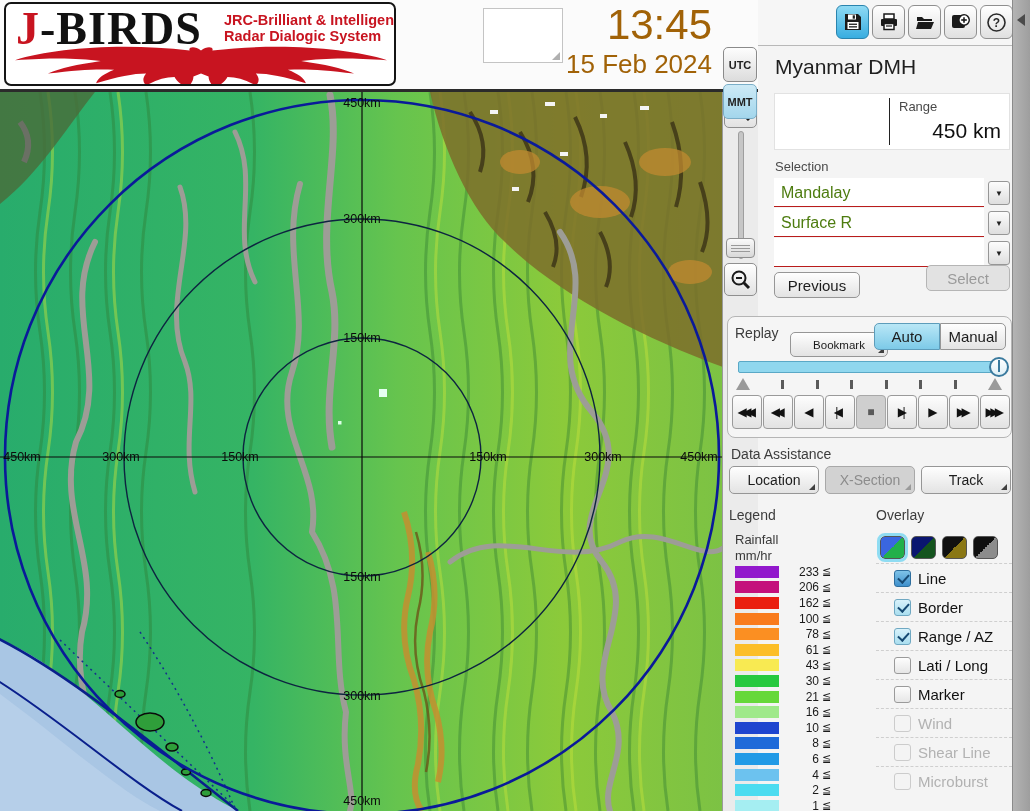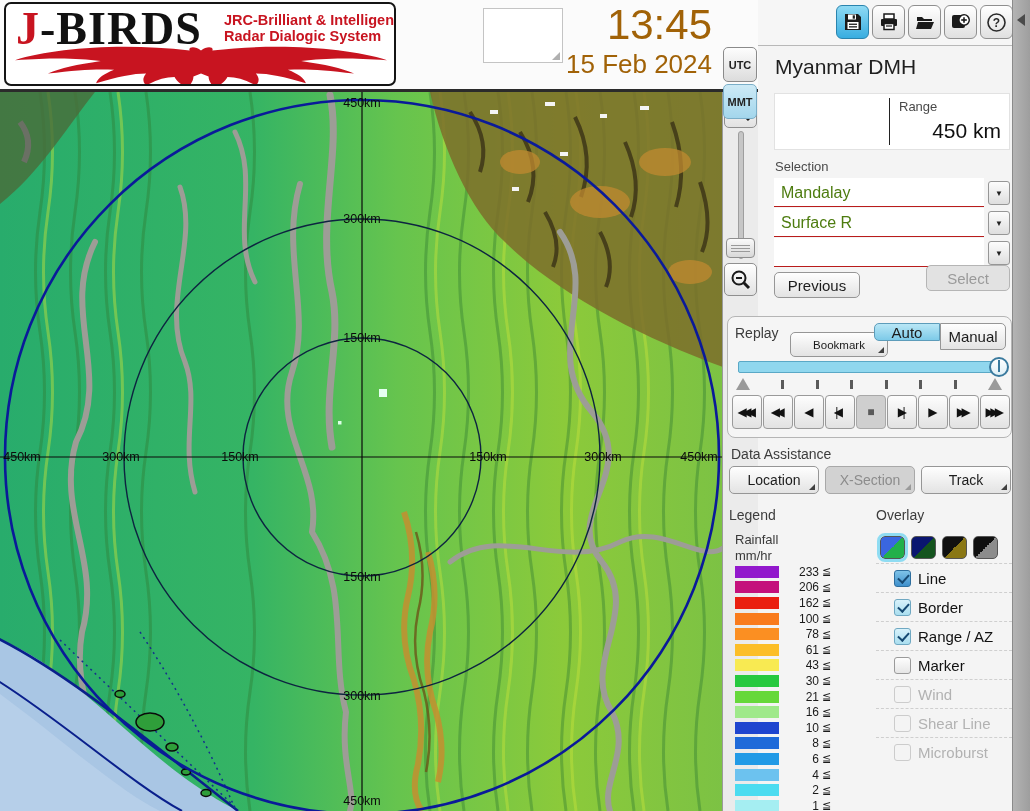--- a/index.html
+++ b/index.html
@@ -72,21 +72,21 @@
   #select-btn { position:absolute; left:926px; top:265px; width:84px; height:26px; font-size:15px; }
 
   
   #replay-box { position:absolute; left:727px; top:316px; width:285px; height:122px;
     border:1px solid #b5b5b5; border-radius:8px; background:#f5f5f5;padding-left:48px; }
   #replay-label { position:absolute; left:7px; top:8px; font-size:14px; color:#3c3c3c; }
   #bookmark-btn { position:absolute; left:62px; top:7px; width:98px; height:25px; font-size:11.5px;margin-top:8px; }
   .corner::after { content:""; position:absolute; right:3px; bottom:3px;
     border-left:6px solid transparent; border-bottom:6px solid #3f3f3f; }
   .corner.disabled::after { border-bottom-color:#9a9a9a; }
-  #auto-btn { position:absolute; left:146px; top:6px; width:66px; height:18px; font-size:15px;
+  #auto-btn { position:absolute; left:146px; top:6px; width:66px; height:27px; font-size:15px;
     border-radius:5px 0 0 5px; background:linear-gradient(#b9e7f6,#7dcae8); border-color:#5d9cba; }
   #manual-btn { position:absolute; left:212px; top:6px; width:66px; height:27px; font-size:15px;
     border-radius:0 5px 5px 0; }
   #replay-track { position:absolute; left:10px; top:44px; width:262px; height:12px;
     background:#90d7ee; border:1px solid #5aa8c6; border-radius:2px; }
   #replay-thumb { position:absolute; right:-10px; top:-5px; width:20px; height:20px; border-radius:50%;
     background:linear-gradient(#ffffff,#dfeff6); border:2px solid #3a7a9e; }
   #replay-thumb::after { content:""; position:absolute; left:7px; top:1px; width:1.5px; height:12px; background:#3a7a9e; }
   #tick-row { position:absolute; left:8px; top:60px; width:266px; height:14px;
     display:flex; align-items:center; justify-content:space-between; }
@@ -536,20 +536,24 @@
   <div class="ov-row sep">
     <span class="cb checked"></span>
     <span class="ov-label">Border</span>
   </div>
   <div class="ov-row sep">
     <span class="cb checked"></span>
     <span class="ov-label">Range / AZ</span>
   </div>
   <div class="ov-row sep">
     <span class="cb"></span>
+    <span class="ov-label">Lati / Long</span>
+  </div>
+  <div class="ov-row sep">
+    <span class="cb"></span>
     <span class="ov-label">Marker</span>
   </div>
   <div class="ov-row sep disabled">
     <span class="cb disabled"></span>
     <span class="ov-label">Wind</span>
   </div>
   <div class="ov-row sep disabled">
     <span class="cb disabled"></span>
     <span class="ov-label">Shear Line</span>
   </div>

